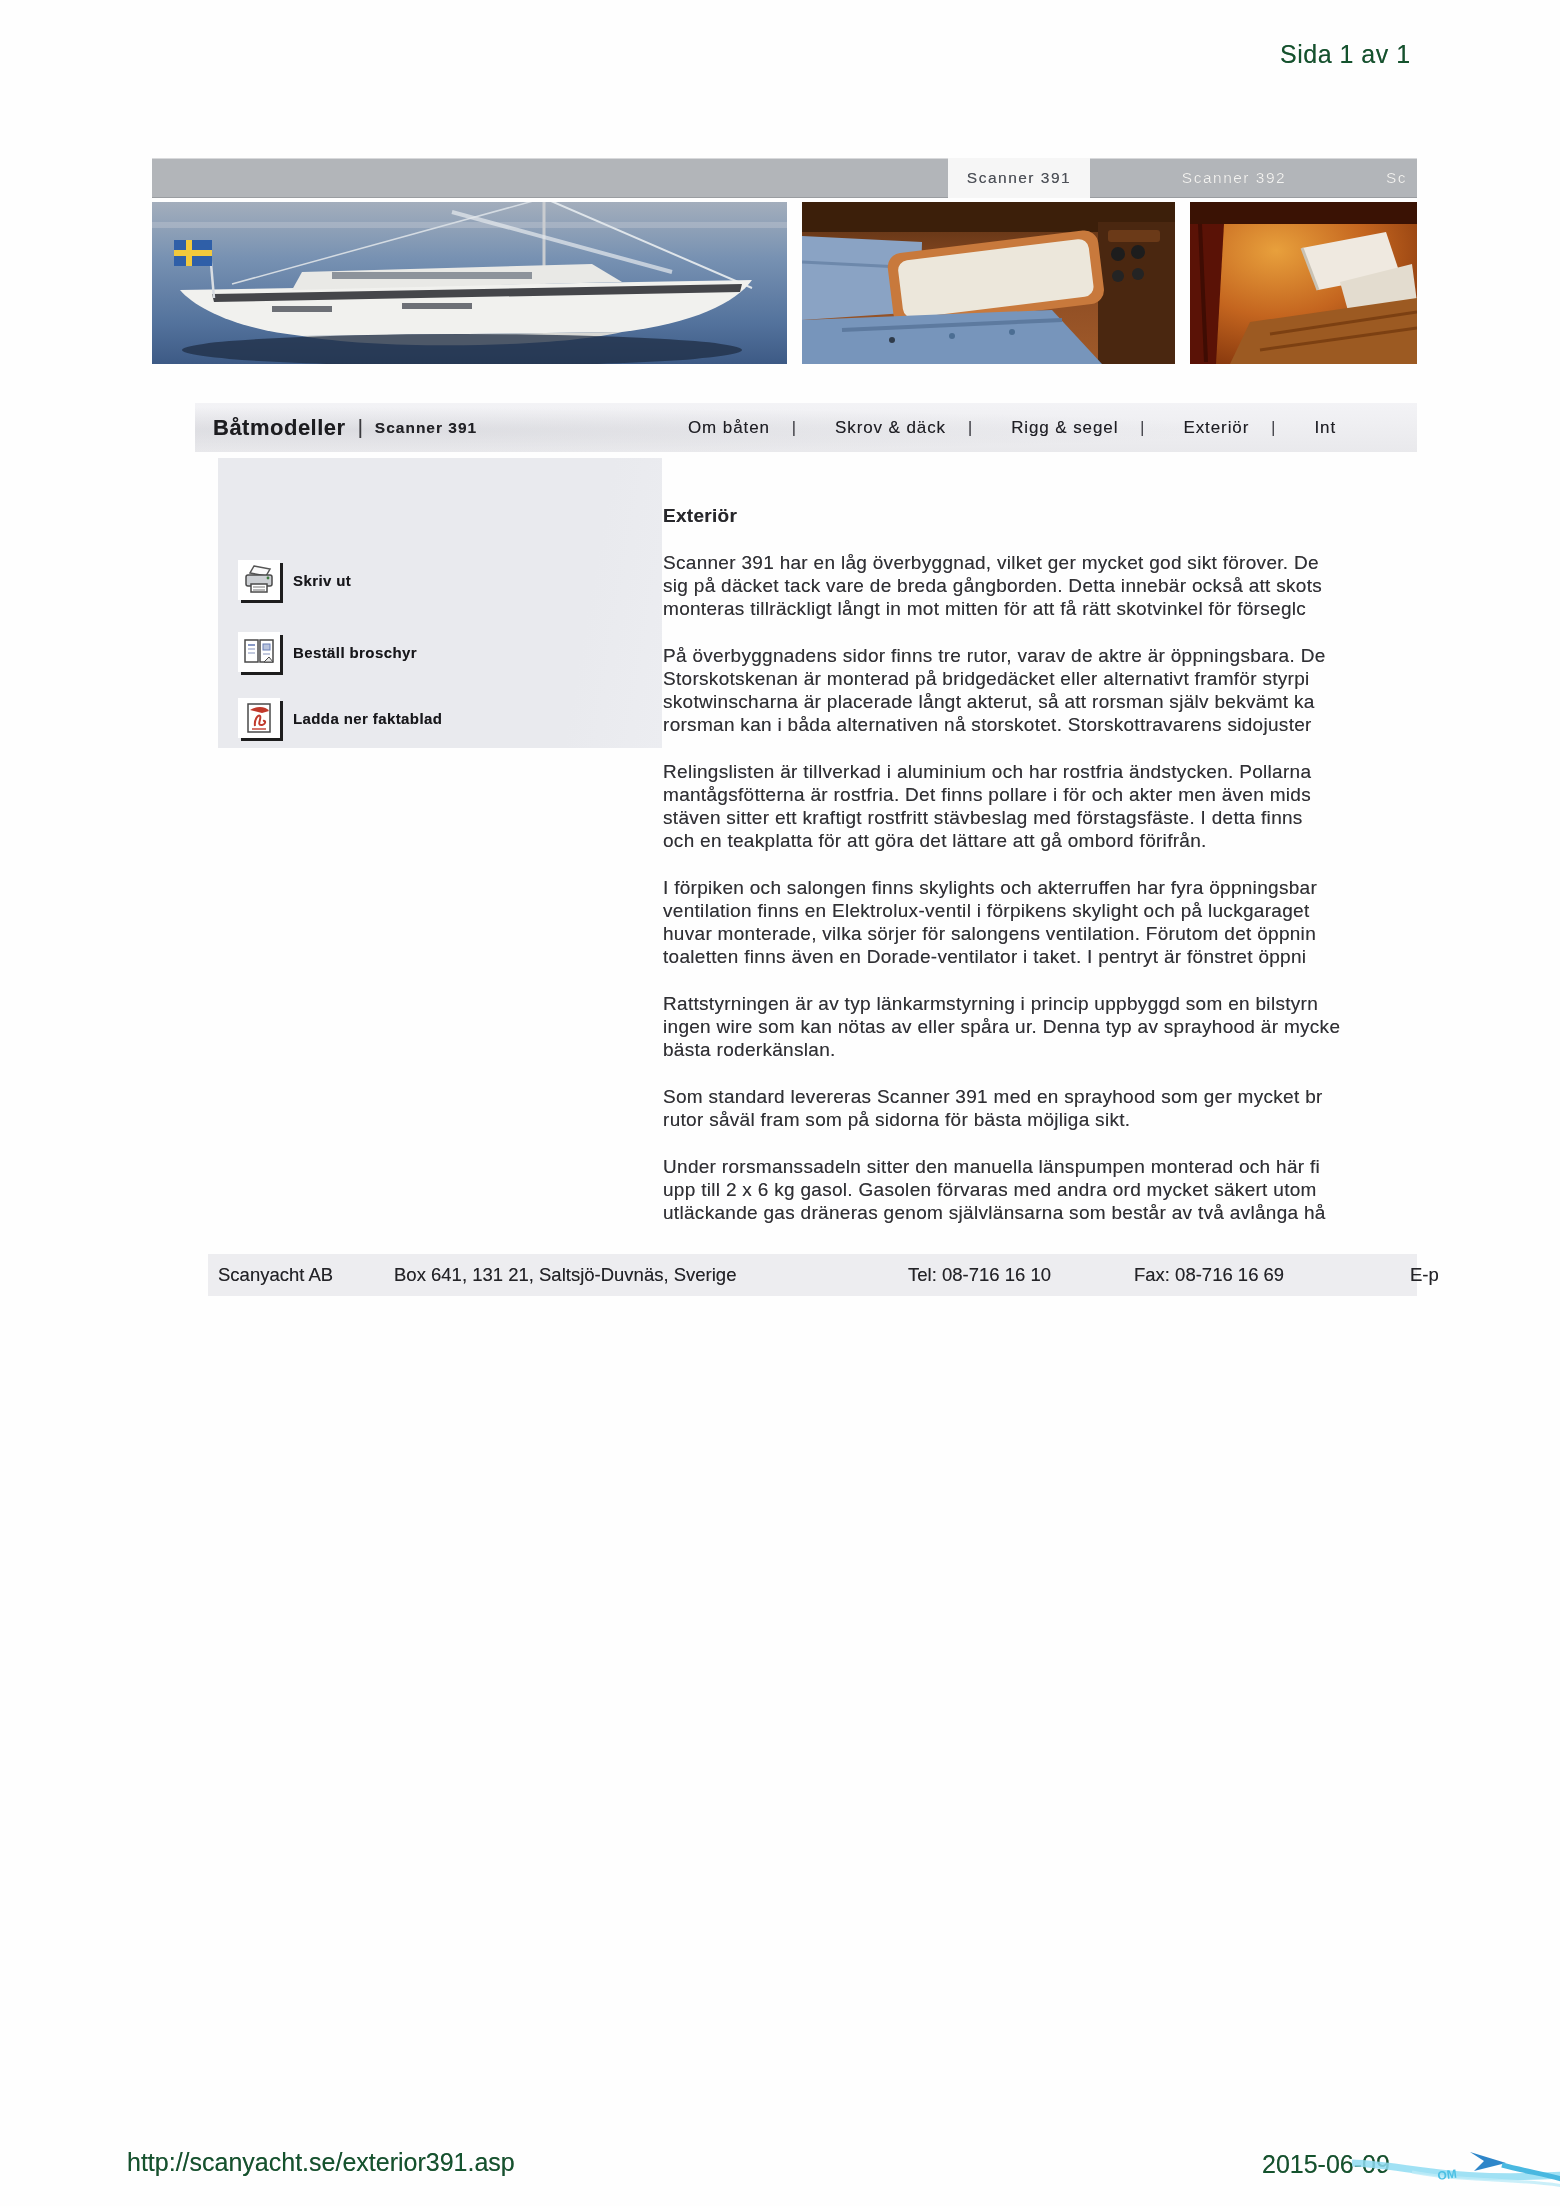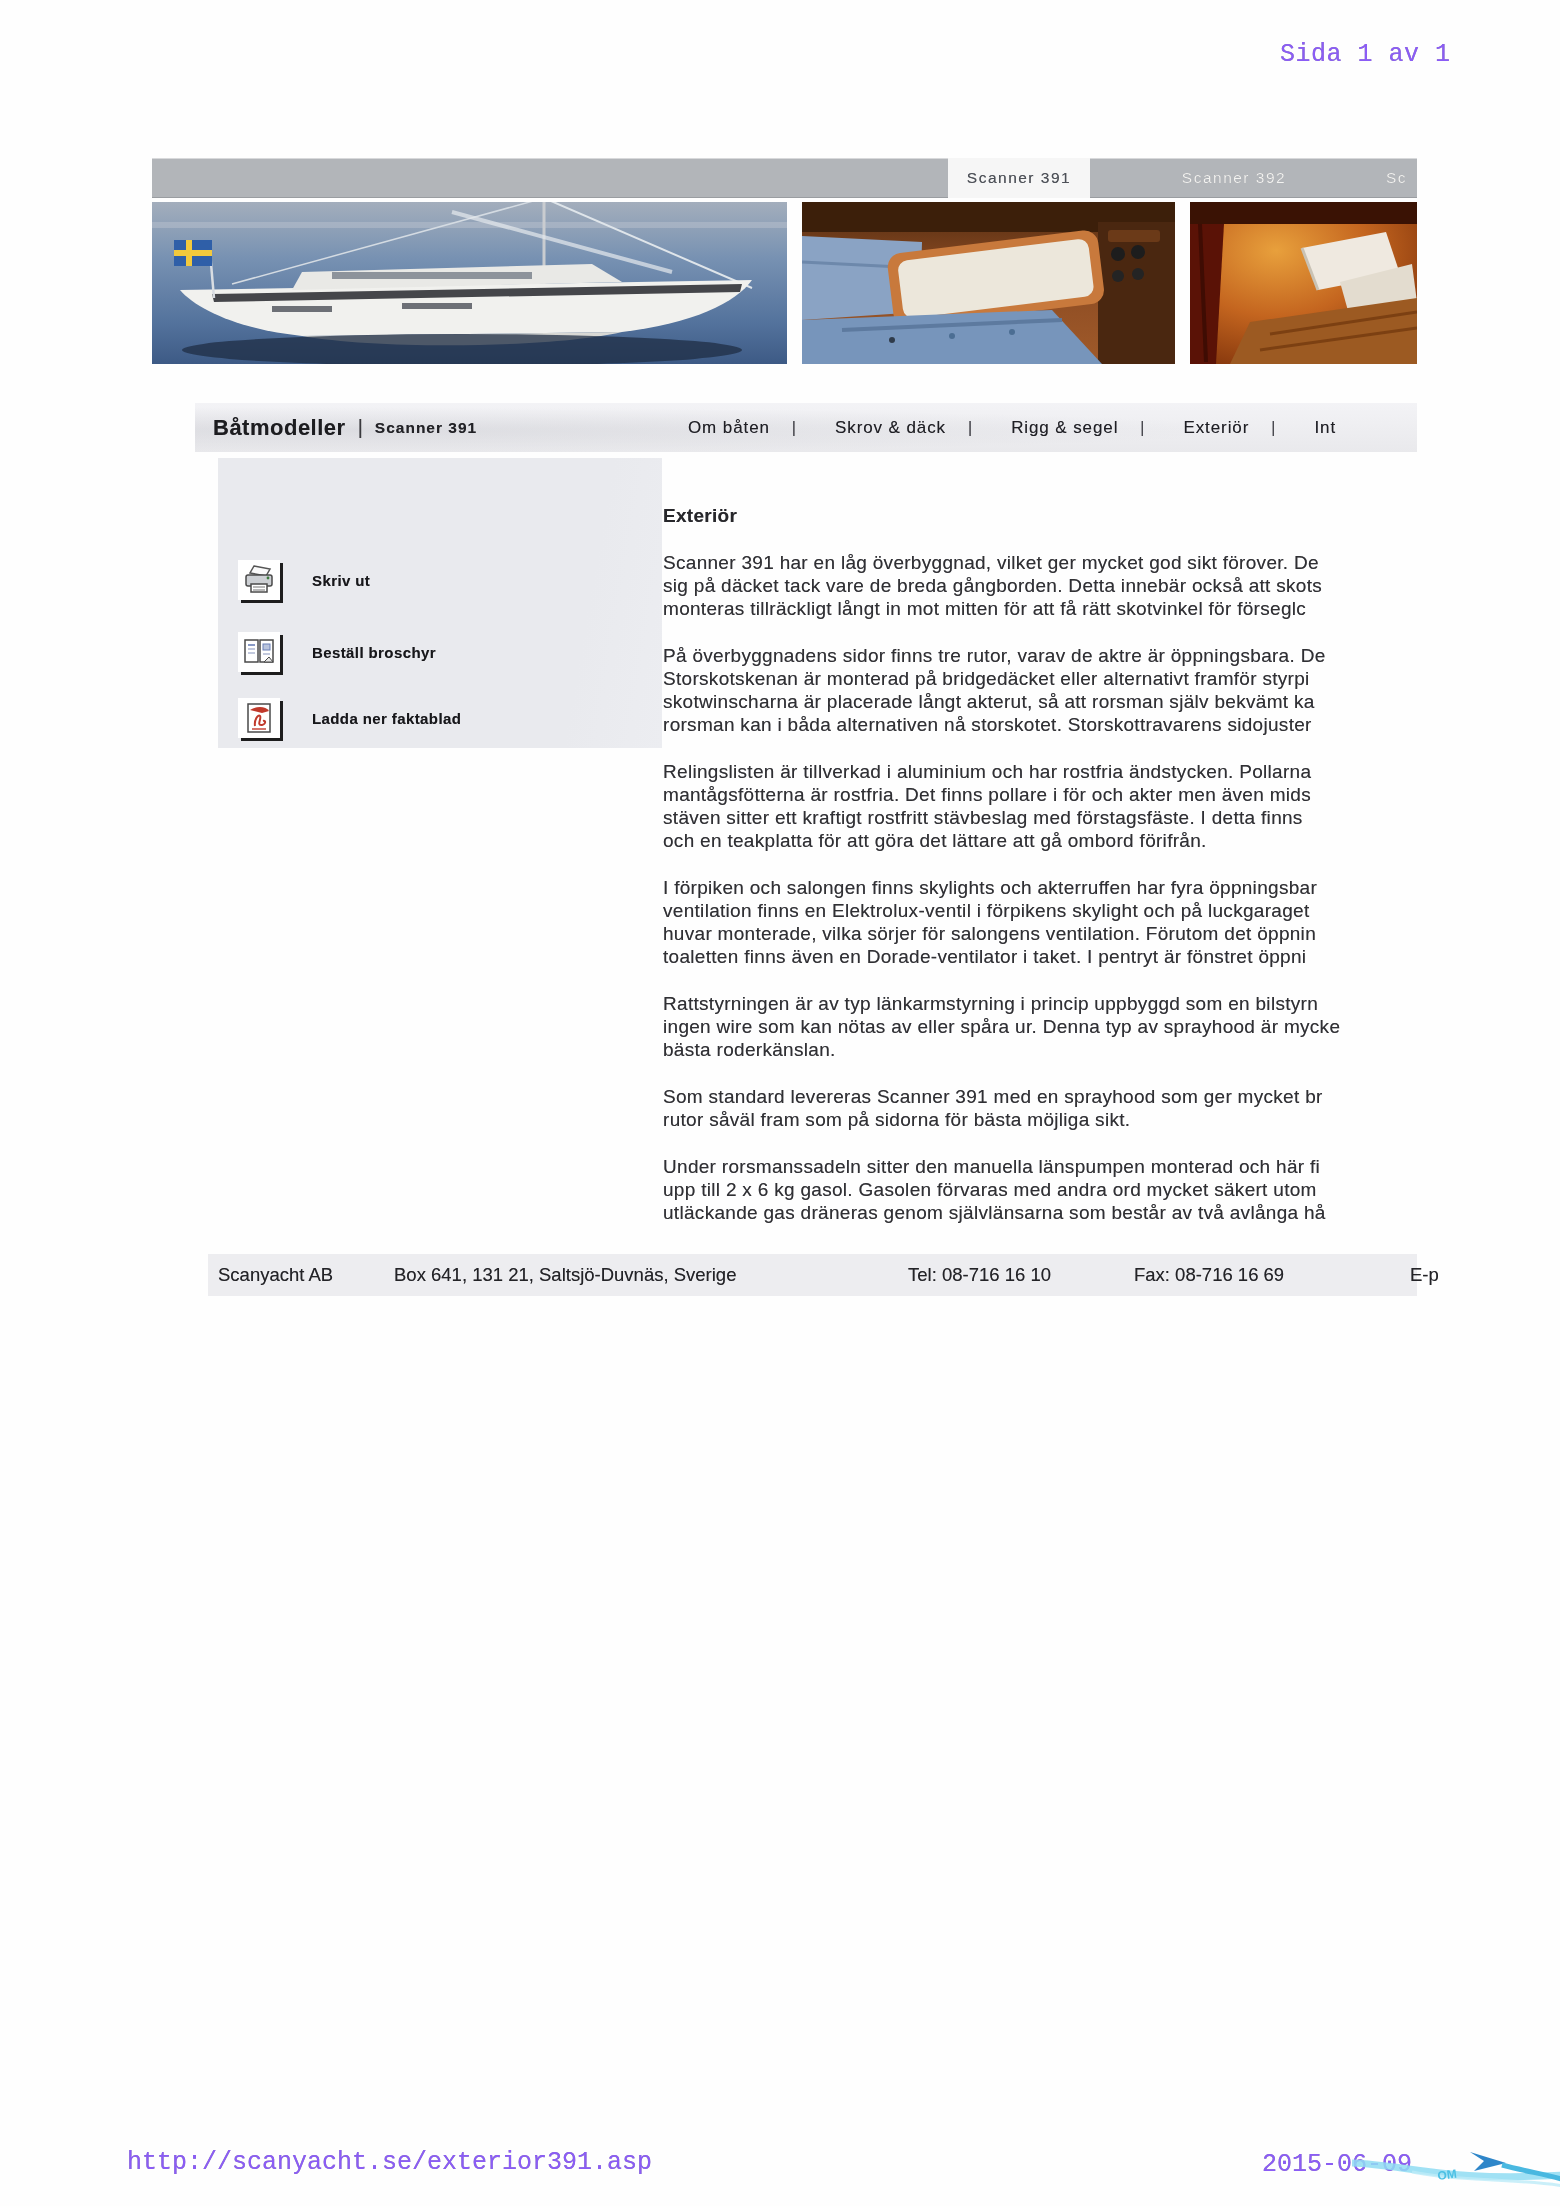--- a/index.html
+++ b/index.html
@@ -1,20 +1,20 @@
 <!DOCTYPE html>
 <html><head>
 <meta charset="utf-8">
 <title>Scanned print – Scanner 391 Exteriör</title>
 <style>
   * { box-sizing: border-box; margin: 0; padding: 0; }
   body { background:#ffffff; font-family:"Liberation Sans","DejaVu Sans",sans-serif; }
   .page { position:relative; width:1560px; height:2206px; background:#fefefe; overflow:hidden; }
 
-  .serif { font-family:Liberation Mono, monospace; color:#8b5cf6; }
+  .serif { font-family:Liberation Sans, sans-serif; color:#14532d; }
   .scan  { text-shadow:0 0 0.6px rgba(60,60,70,.55); }
 
   
   .page-label { position:absolute; left:1280px; top:40px; font-size:25px; letter-spacing:.5px; }
 
   
   .banner { position:absolute; left:152px; top:158px; width:1265px; height:206px; }
   .tabstrip { position:relative; width:100%; height:40px; background:#b2b5b9;
               box-shadow:0 1px 0 #d8d9db inset, 0 -1px 0 #9a9da1 inset; overflow:hidden; }
   .tab { position:absolute; top:0; height:40px; display:flex; align-items:center; justify-content:center;
@@ -44,21 +44,21 @@
   .nav-item { font-size:17px; color:#1f1f24; letter-spacing:.9px; cursor:default;margin-left:17px; }
   .nav-sep { margin:0 22px; color:#4a4a50; font-size:16px; }
 
   
   .sidebar { position:absolute; left:218px; top:458px; width:444px; height:290px;
              background:linear-gradient(100deg,#e9eaee 80%,#ecedf1);
   }
   .action { position:absolute; left:20px; display:flex; align-items:center; cursor:pointer; }
   .action .ic { width:42px; height:40px; background:#ffffff; box-shadow:3px 3px 0 0 #1d1d1d;
                 display:flex; align-items:center; justify-content:center; }
-  .action .lbl { margin-left:32px; font-size:15px; font-weight:bold; color:#17171a; letter-spacing:.4px; }
+  .action .lbl { margin-left:13px; font-size:15px; font-weight:bold; color:#17171a; letter-spacing:.4px; }
   .action.a1 { top:102px; }
   .action.a2 { top:174px; }
   .action.a3 { top:240px; }
 
   
   .content { position:absolute; left:663px; top:504px; width:755px; overflow:hidden;
              font-size:19px; line-height:23px; letter-spacing:.3px; color:#303034; }
   .content h2 { font-size:19px; font-weight:bold; color:#27272b; line-height:23px; }
   .para { margin-top:24px; }
   .tline { white-space:nowrap; overflow:hidden; }

